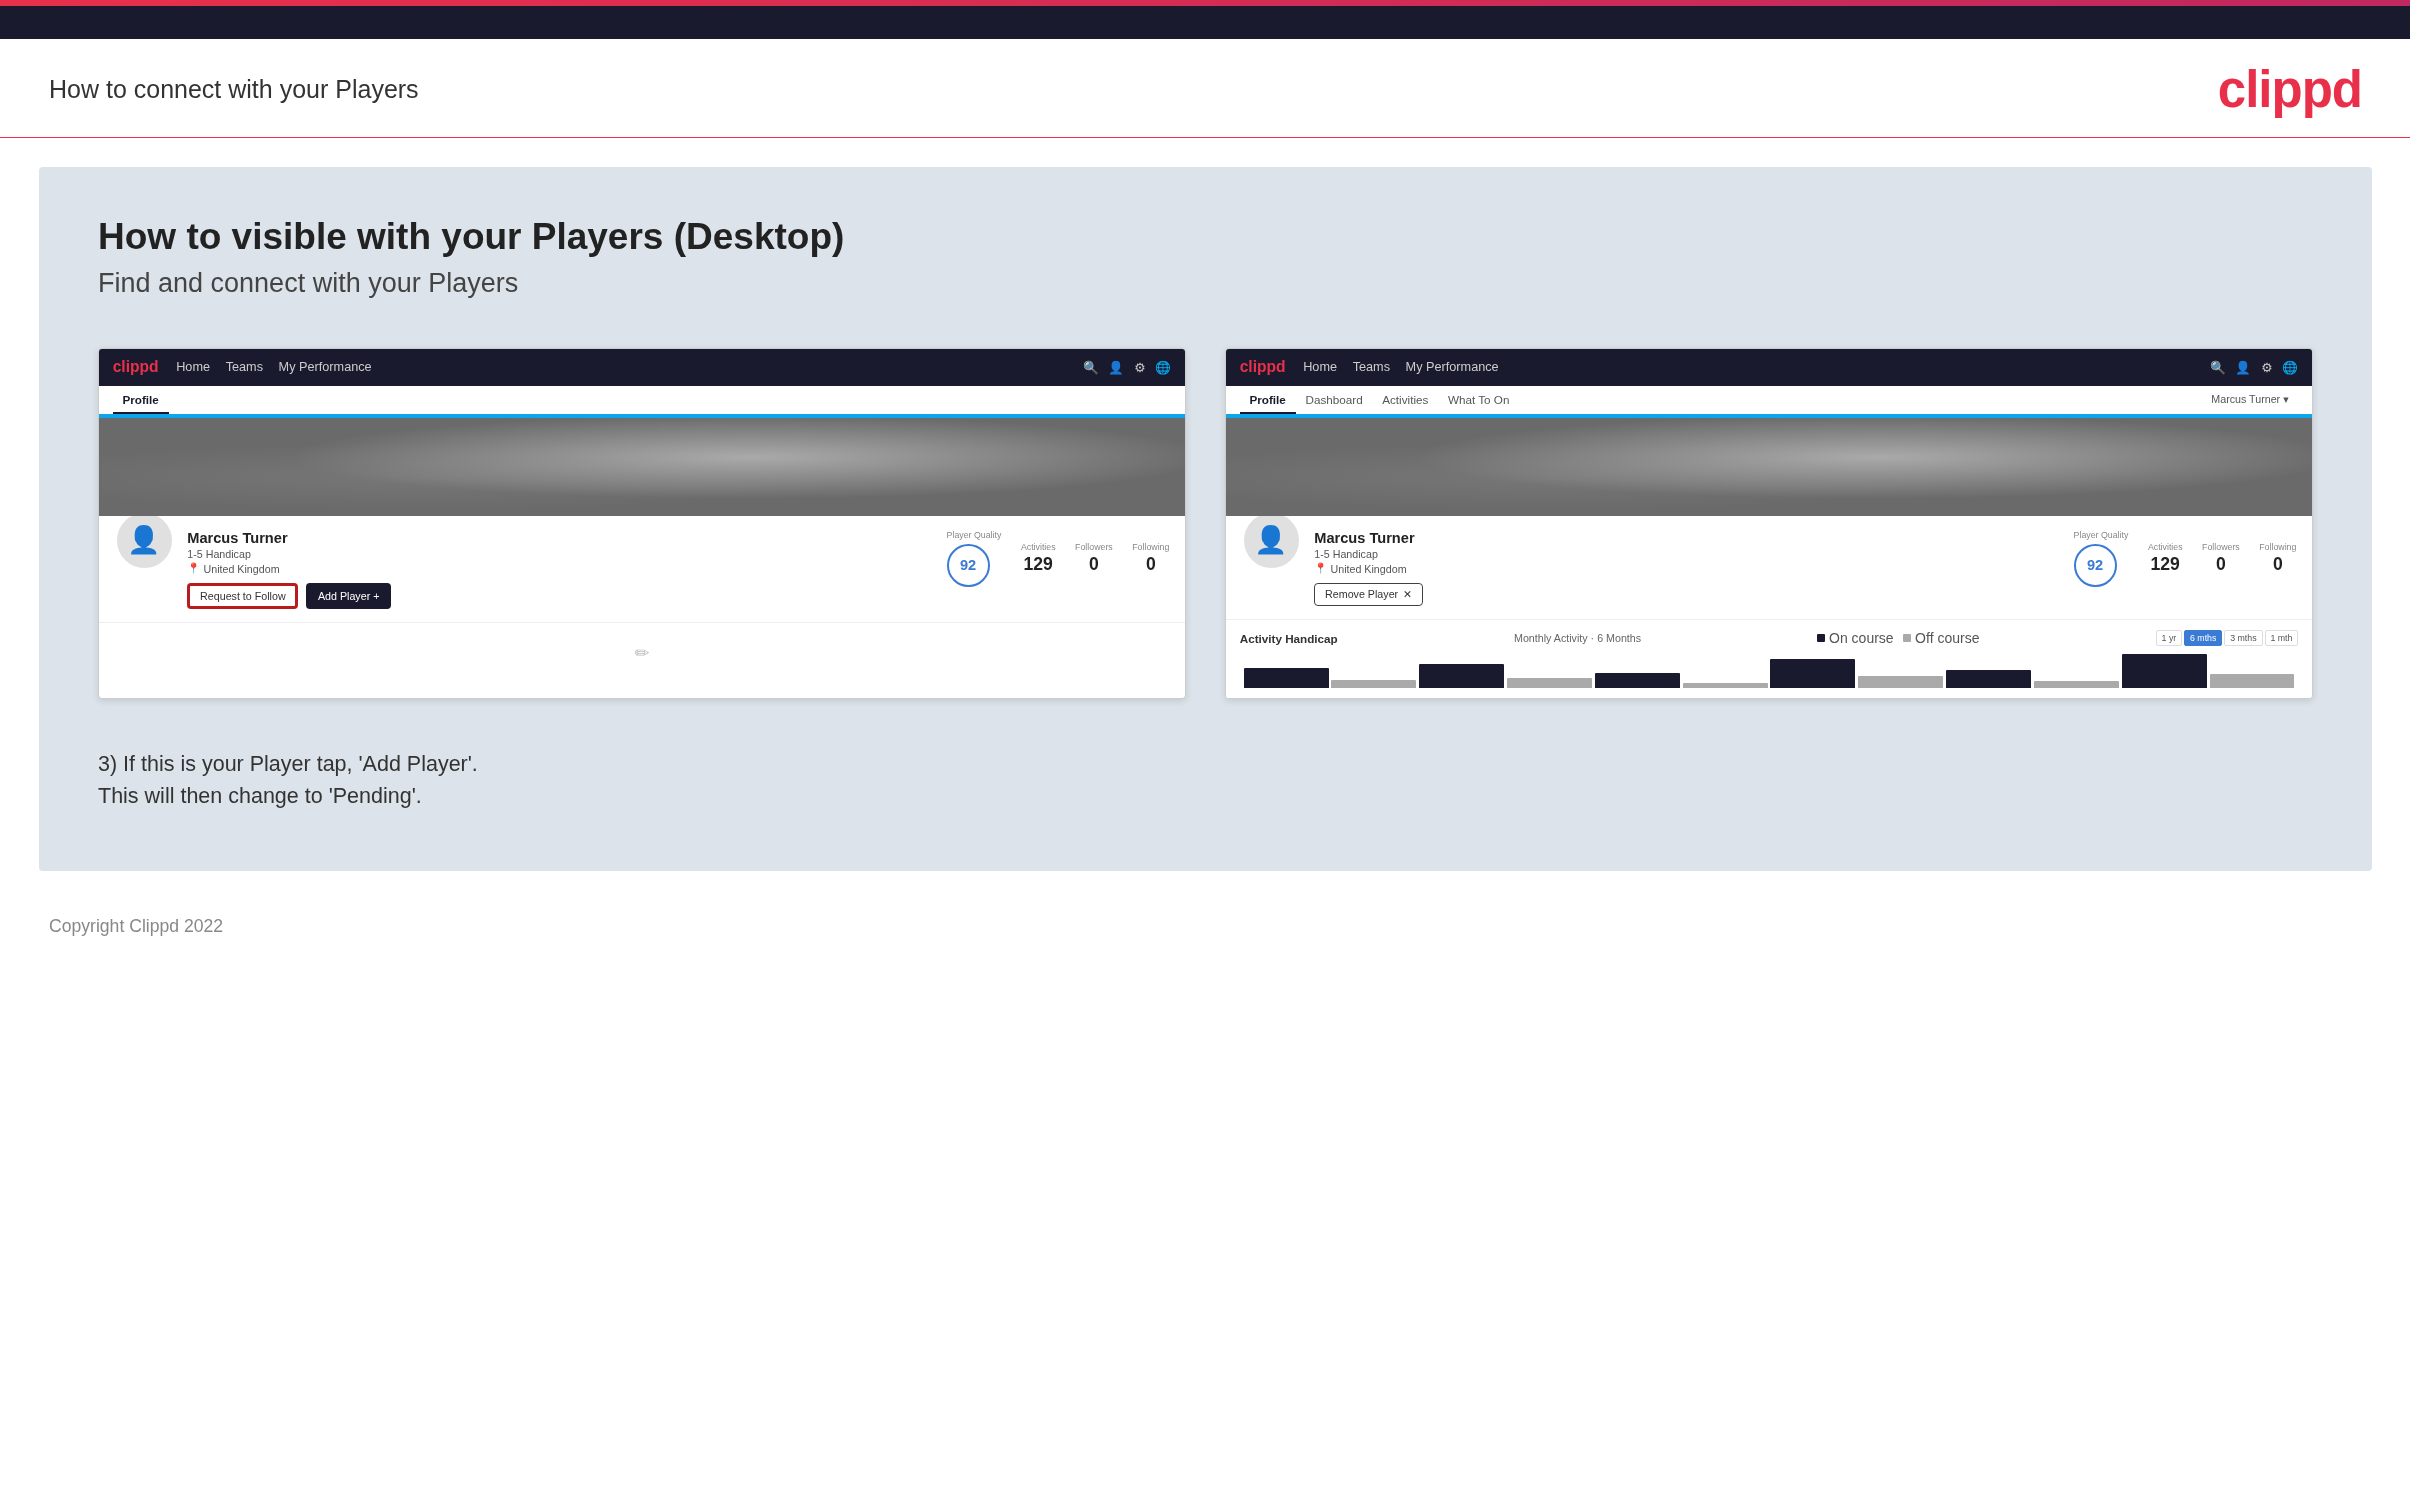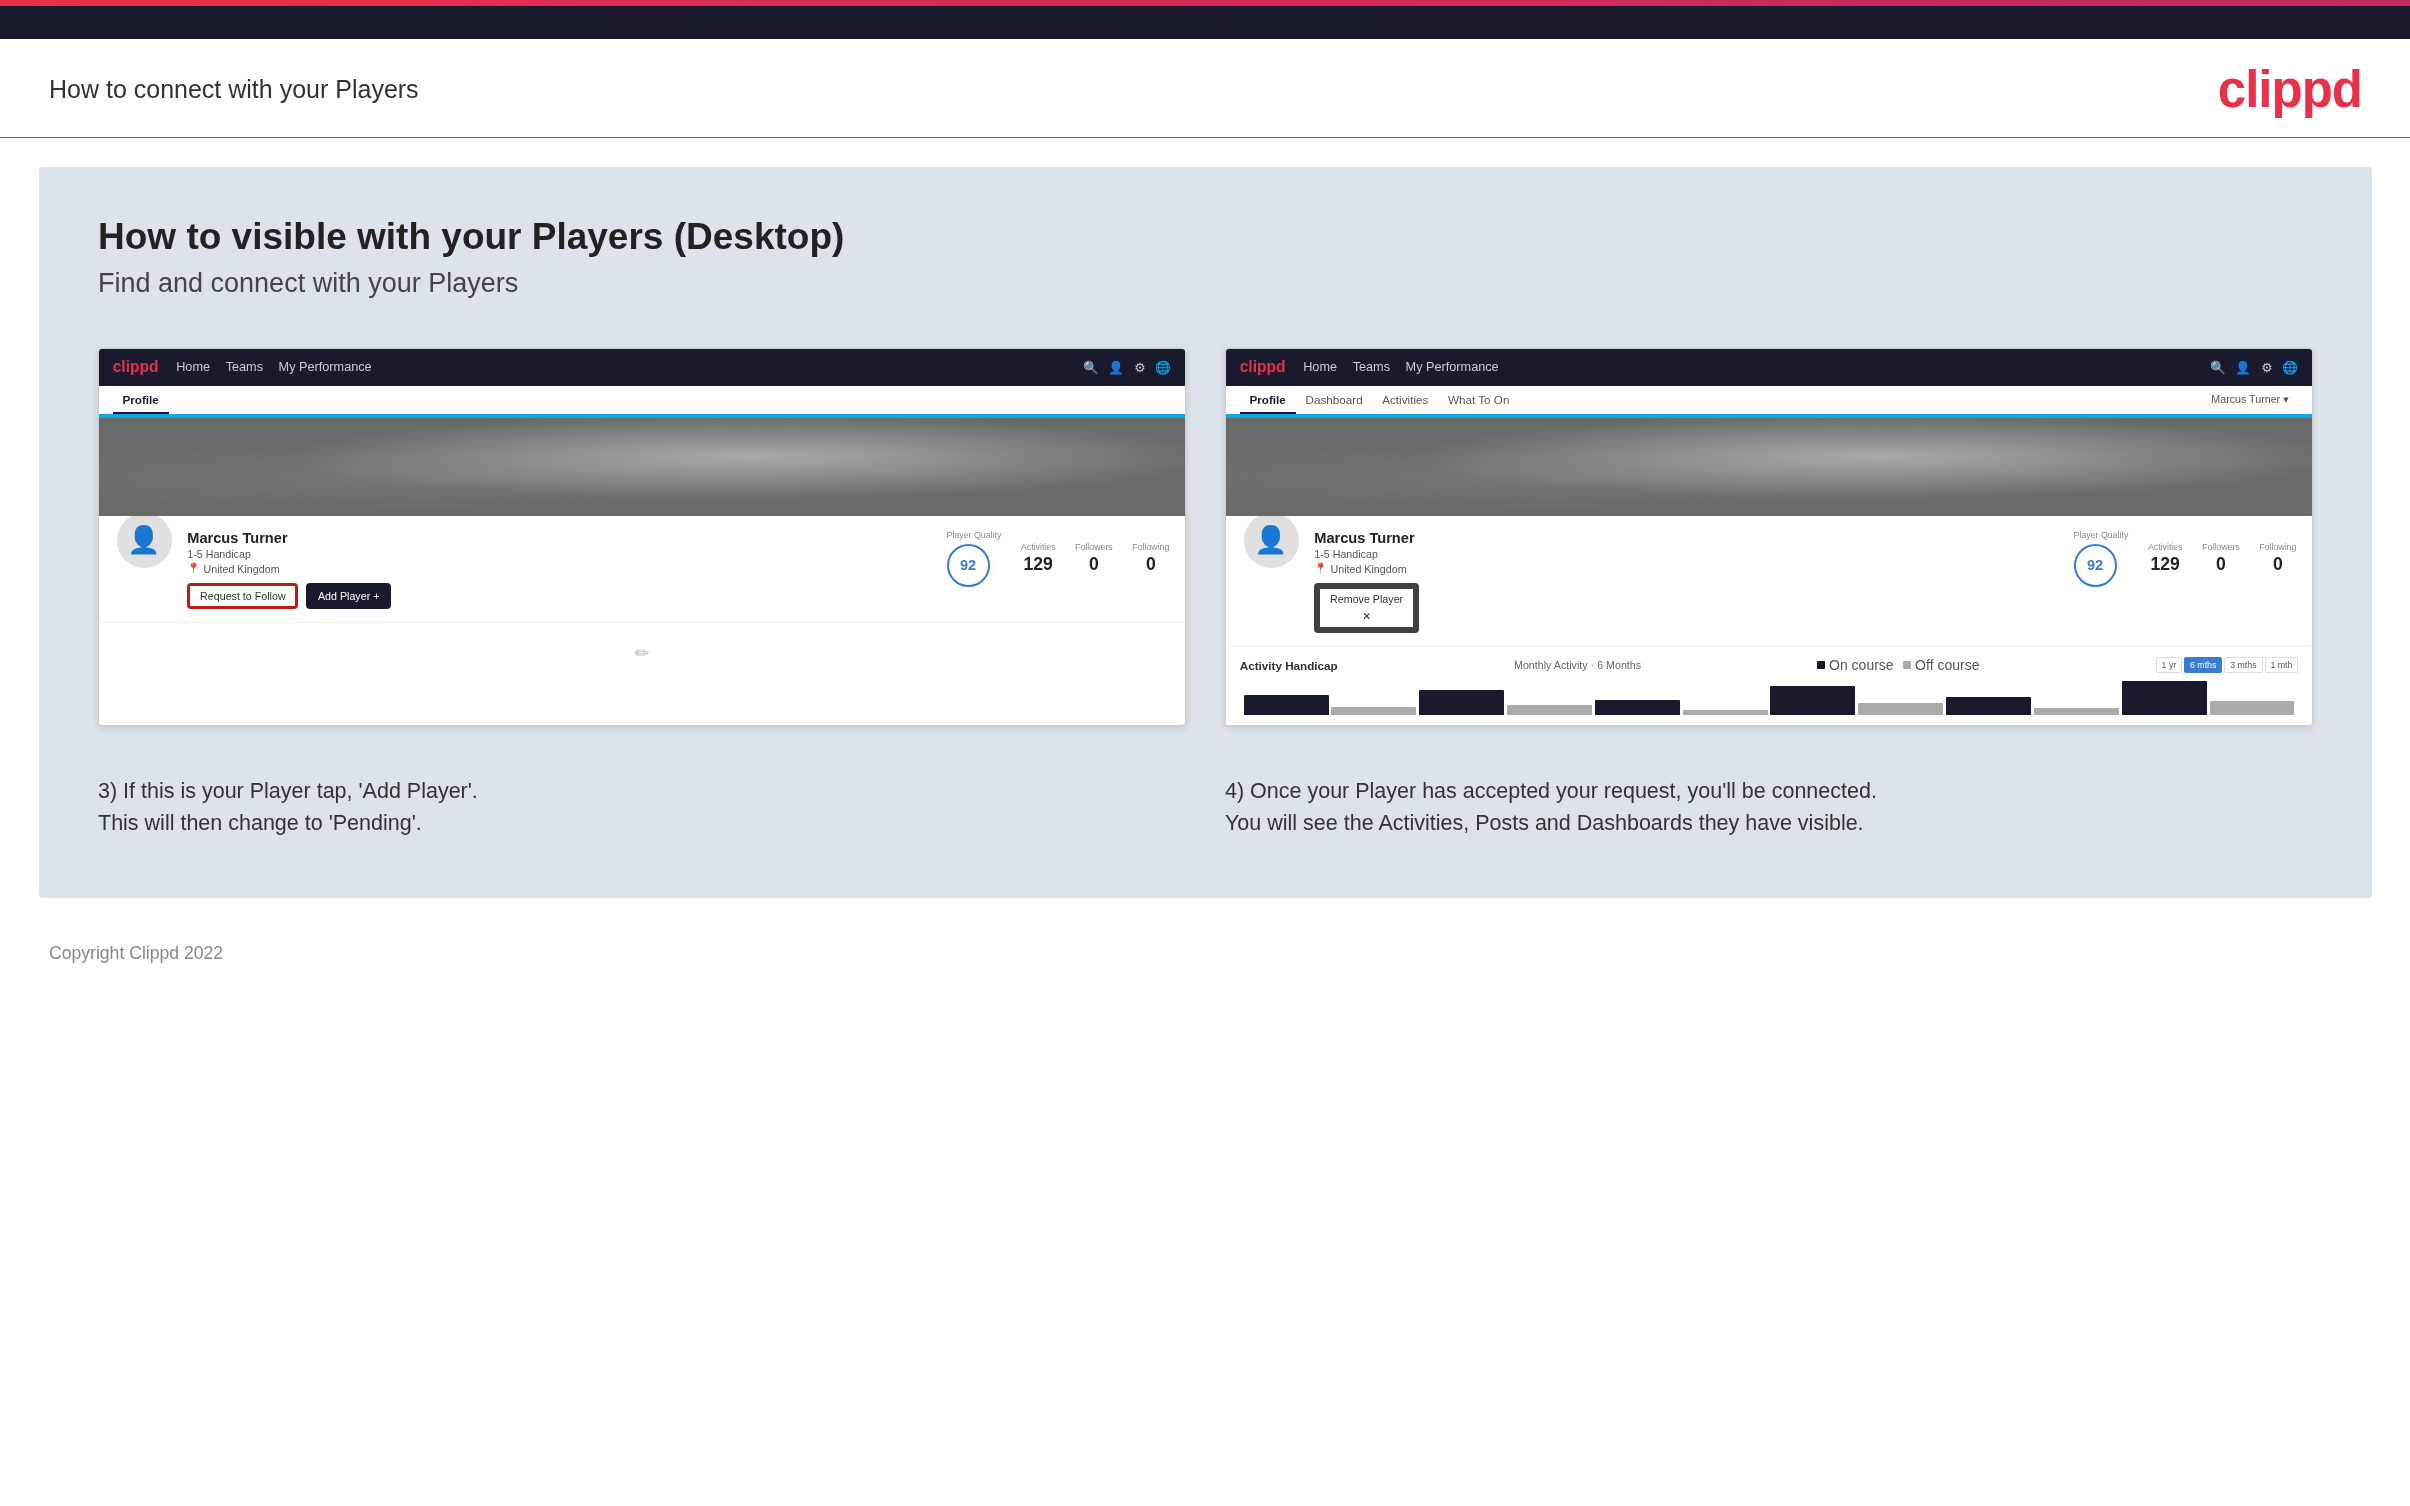--- a/index.html
+++ b/index.html
@@ -211,30 +211,29 @@
       font-size: 10.7px;
       padding: 3.9px 11.7px;
       color: #fff;
       cursor: pointer;
       display: flex;
       align-items: center;
       gap: 3.9px;
     }
     .btn-remove-player {
       background: #fff;
-      border: 6px solid #404040;
+      border: 1px solid #404040;
       border-radius: 3.9px;
       font-size: 10.7px;
       padding: 3.9px 9.8px;
       color: #333;
       cursor: pointer;
       display: flex;
       align-items: center;
       gap: 4.9px;
-      flex-direction: column;
     }
 
     
     .stats-row {
       display: flex;
       gap: 19.5px;
       align-items: center;
     }
     .player-quality-circle {
       width: 43px;
@@ -552,24 +551,19 @@
       </div>
     </div>
   </div>
 
   <div class="captions-row">
     <div class="caption-block">
       <div class="caption-text">
         3) If this is your Player tap, 'Add Player'.<br>This will then change to 'Pending'.
       </div>
     </div>
-    <div class="caption-block">
-      <div class="caption-text">
-        4) Once your Player has accepted your request, you'll be connected.<br>You will see the Activities, Posts and Dashboards they have visible.
-      </div>
-    </div>
   </div>
 </div>
 
 <div class="page-footer">
   <span>Copyright Clippd 2022</span>
 </div>
 
 
 </body></html>

